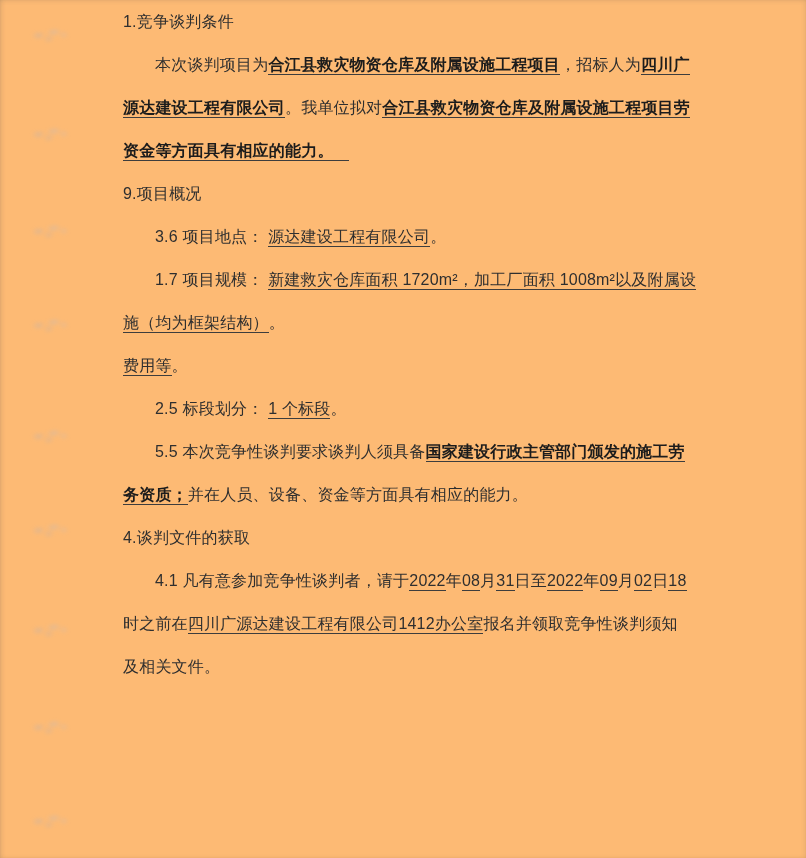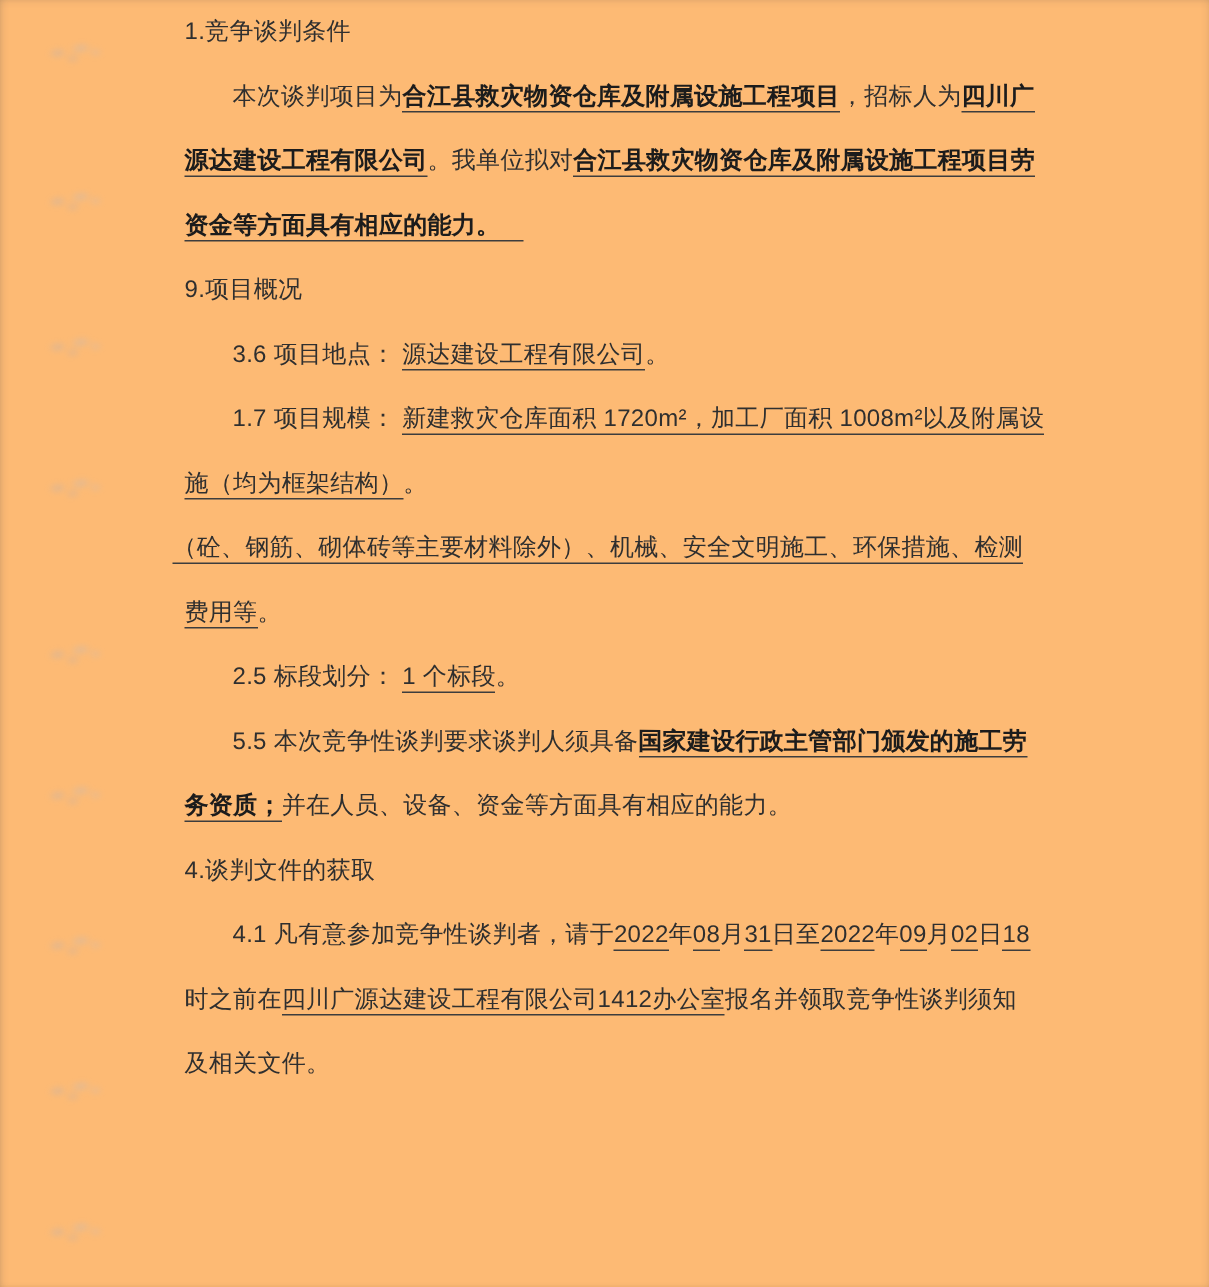--- a/index.html
+++ b/index.html
@@ -87,21 +87,20 @@
     </div>
   <div class="doc" id="doc">
       <div class="line"><span class="">1.竞争谈判条件</span></div>
       <div class="line indent"><span class="">本次谈判项目为</span><span class="run-b run-u ">合江县救灾物资仓库及附属设施工程项目</span><span class="">，招标人为</span><span class="run-b run-u ">四川广</span></div>
       <div class="line"><span class="run-b run-u ">源达建设工程有限公司</span><span class="">。我单位拟对</span><span class="run-b run-u ">合江县救灾物资仓库及附属设施工程项目劳</span></div>
       <div class="line"><span class="run-b run-u run-tail">资金等方面具有相应的能力。</span></div>
       <div class="line"><span class="">9.项目概况</span></div>
       <div class="line indent"><span class="">3.6 项目地点： </span><span class="run-u ">源达建设工程有限公司</span><span class="">。</span></div>
       <div class="line indent"><span class="">1.7 项目规模： </span><span class="run-u ">新建救灾仓库面积 1720m²，加工厂面积 1008m²以及附属设</span></div>
       <div class="line"><span class="run-u ">施（均为框架结构）</span><span class="">。</span></div>
-      <div class="line hang"><span class="run-u ">（砼、钢筋、砌体砖等主要材料除外）、机械、安全文明施工、环保措施、检测</span></div>
       <div class="line"><span class="run-u ">费用等</span><span class="">。</span></div>
       <div class="line indent"><span class="">2.5 标段划分： </span><span class="run-u ">1 个标段</span><span class="">。</span></div>
       <div class="line indent"><span class="">5.5 本次竞争性谈判要求谈判人须具备</span><span class="run-b run-u ">国家建设行政主管部门颁发的施工劳</span></div>
       <div class="line"><span class="run-b run-u ">务资质；</span><span class="">并在人员、设备、资金等方面具有相应的能力。</span></div>
       <div class="line"><span class="">4.谈判文件的获取</span></div>
       <div class="line indent"><span class="">4.1 凡有意参加竞争性谈判者，请于</span><span class="run-u ">2022</span><span class="">年</span><span class="run-u ">08</span><span class="">月</span><span class="run-u ">31</span><span class="">日至</span><span class="run-u ">2022</span><span class="">年</span><span class="run-u ">09</span><span class="">月</span><span class="run-u ">02</span><span class="">日</span><span class="run-u ">18</span></div>
       <div class="line"><span class="">时之前在</span><span class="run-u ">四川广源达建设工程有限公司1412办公室</span><span class="">报名并领取竞争性谈判须知</span></div>
       <div class="line"><span class="">及相关文件。</span></div>
     </div>
 </div>

